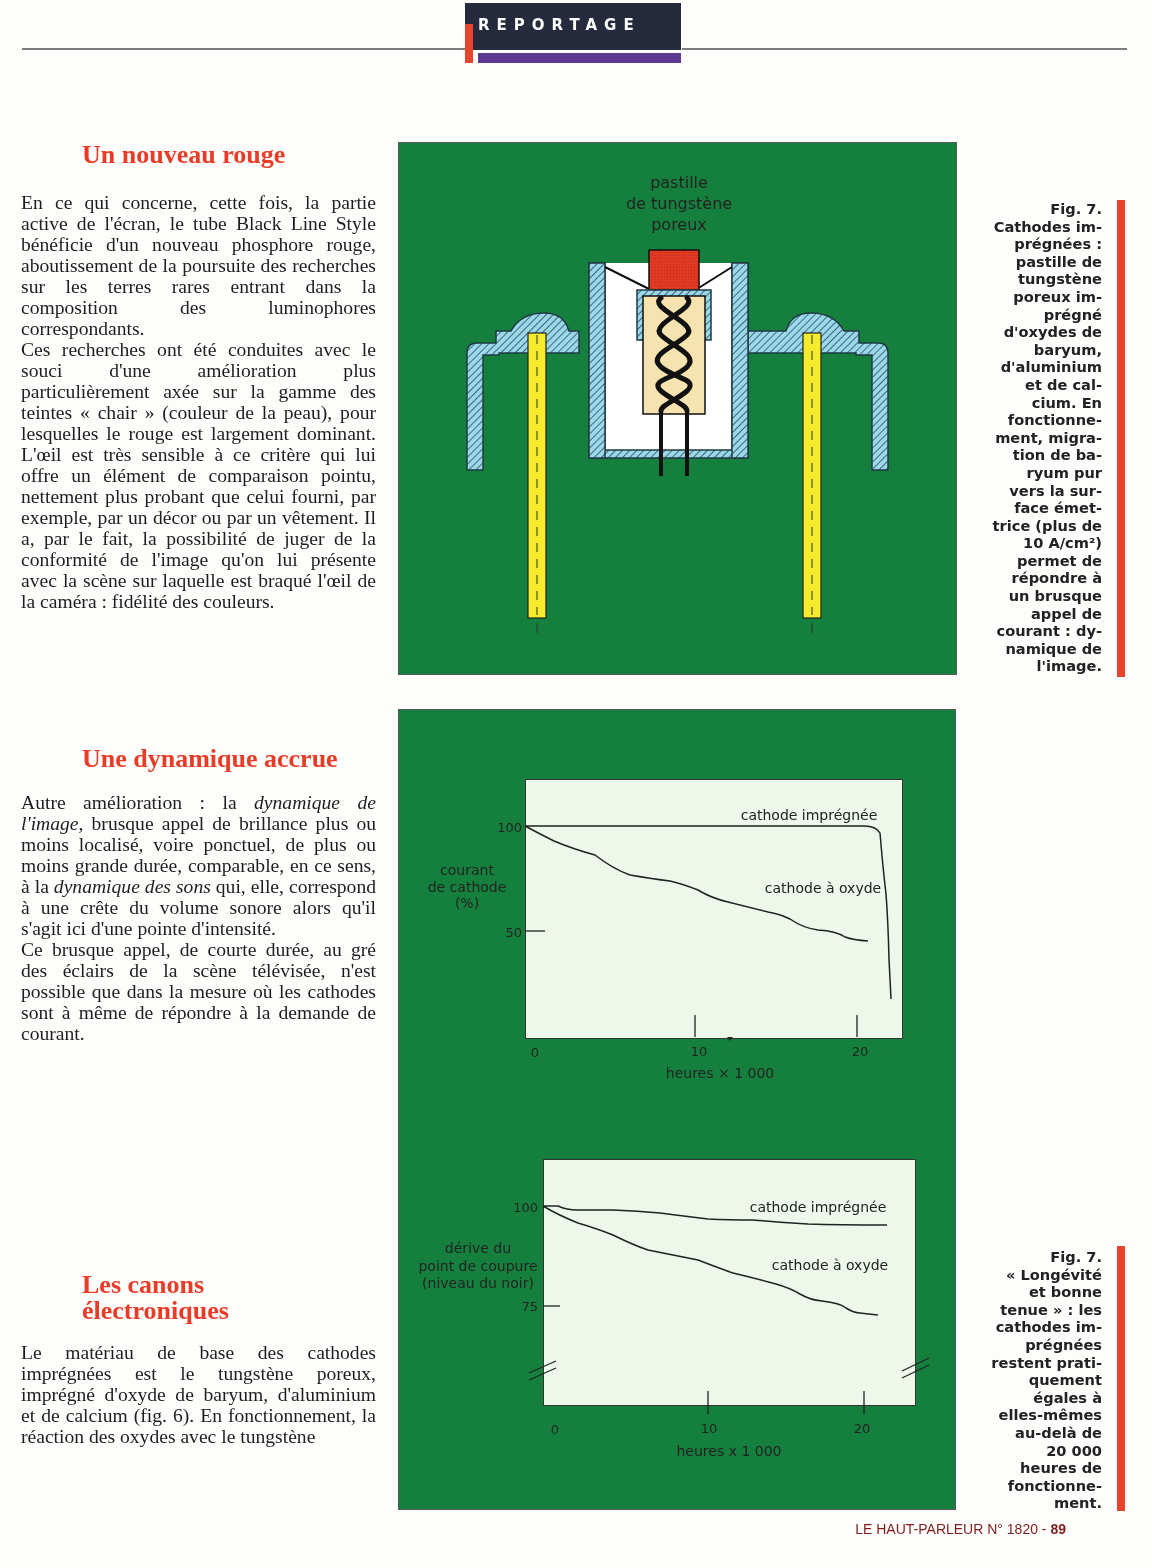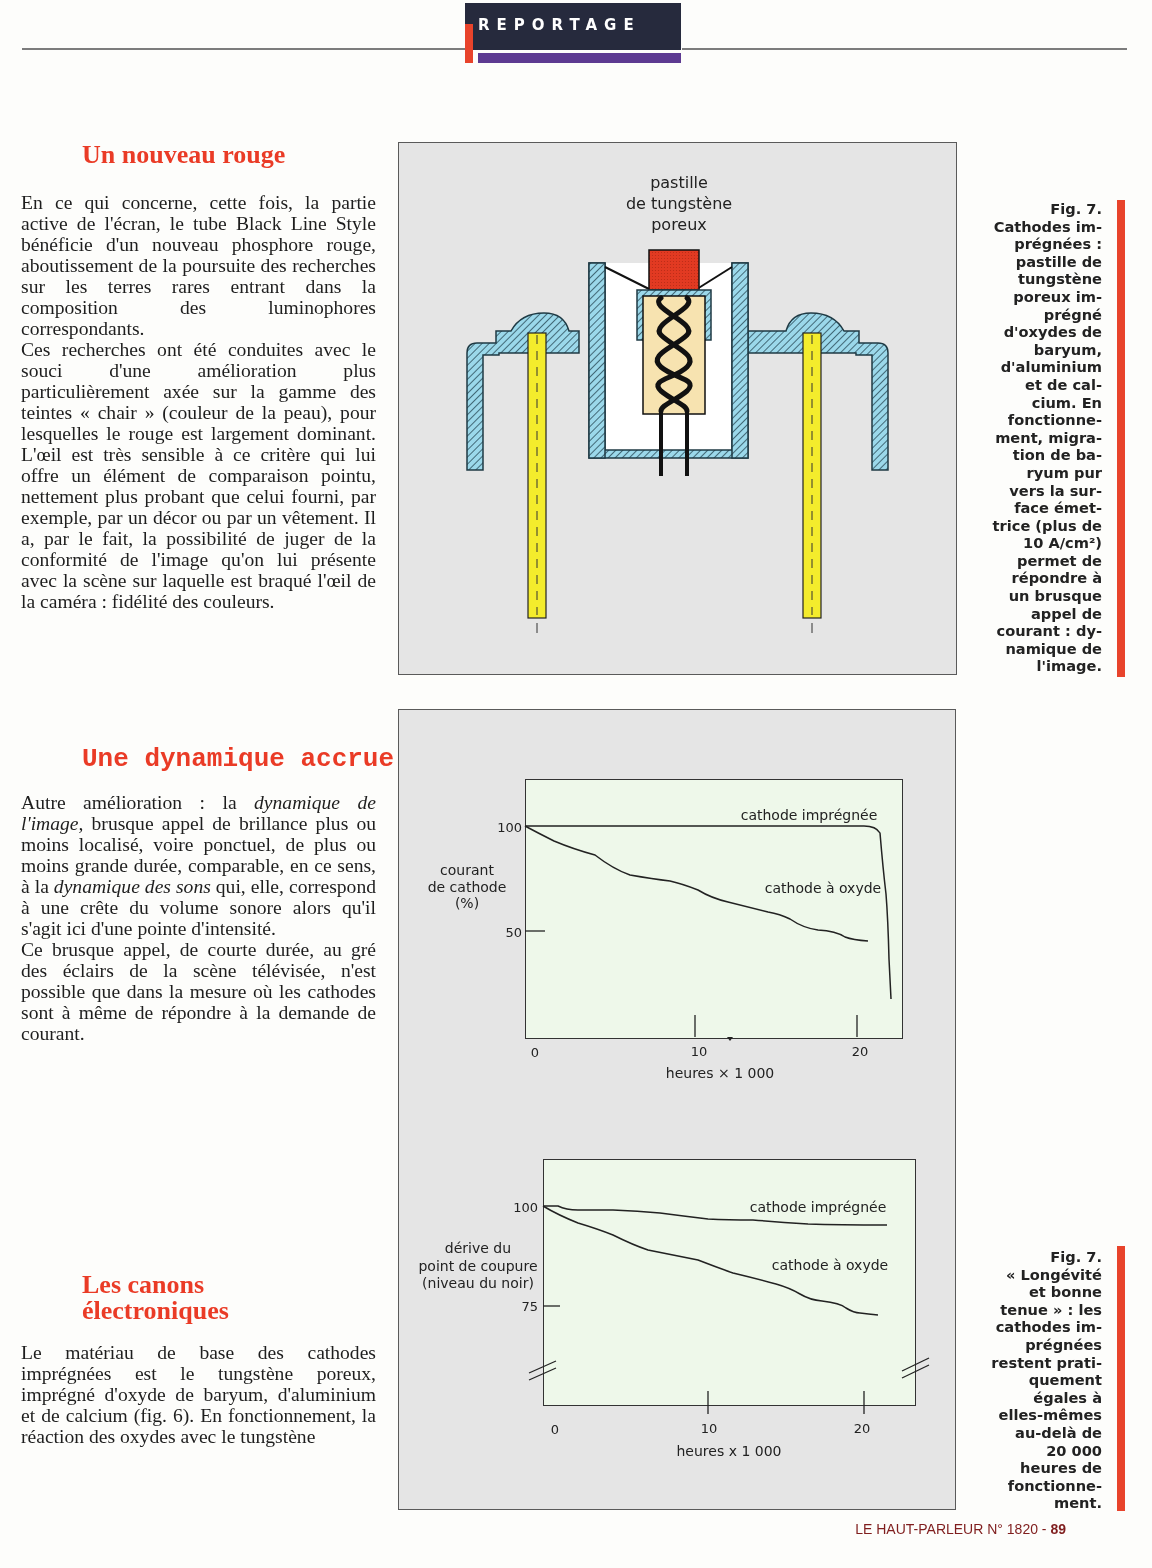--- a/index.html
+++ b/index.html
@@ -25,21 +25,21 @@
   .col { position:absolute; left:21px; width:355px; font-size:19.6px; line-height:21px; }
   .col p { margin:0; text-align:justify; }
   .h-red {
     position:absolute; color:#ea3b26; font-family:"Liberation Serif", serif;
     font-weight:bold; font-size:26px; line-height:26px; margin:2px;
   }
   .sub-b { font-weight:bold; margin:0; }
   em { font-style:italic; }
 
   
-  .figbox { position:absolute; background:#e5e5e5; border:1.5px solid #5a5a5a; }
+  .figbox { position:absolute; background:#15803d; border:1.5px solid #5a5a5a; }
   .chartbox { position:absolute; background:#eef8ea; border:1.5px solid #333; }
 
   
   .cap {
     position:absolute; right:50px; text-align:right;
     font-family:"DejaVu Sans", sans-serif; font-weight:bold;
     font-size:14.6px; line-height:17.6px; color:#222;
   }
   .cap-bar { position:absolute; left:1117px; width:8px; background:#e8432b; }
 
@@ -59,21 +59,21 @@
 <div class="hdr-red"></div>
 <div class="hdr-purple"></div>
 <div class="hdr-text">REPORTAGE</div>
 
 <h2 class="h-red" style="left:80px; top:140px;">Un nouveau rouge</h2>
 <div class="col" style="top:192px;">
   <p>En ce qui concerne, cette fois, la partie active de l'écran, le tube Black Line Style bénéficie d'un nouveau phosphore rouge, aboutissement de la poursuite des recherches sur les terres rares entrant dans la composition des luminophores correspondants.</p>
   <p class="last-j">Ces recherches ont été conduites avec le souci d'une amélioration plus particulièrement axée sur la gamme des teintes « chair » (couleur de la peau), pour lesquelles le rouge est largement dominant. L'œil est très sensible à ce critère qui lui offre un élément de comparaison pointu, nettement plus probant que celui fourni, par exemple, par un décor ou par un vêtement. Il a, par le fait, la possibilité de juger de la conformité de l'image qu'on lui présente avec la scène sur laquelle est braqué l'œil de la caméra : fidélité des couleurs.</p>
 </div>
 
-<h2 class="h-red" style="left:80px; top:744px;font-family:Liberation Mono, monospace;">Une dynamique accrue</h2>
+<h2 class="h-red" style="left:80px; top:744px;">Une dynamique accrue</h2>
 <div class="col" style="top:792px;">
   <p><span>Autre amélioration : la </span><em>dynamique de l'image,</em><span> brusque appel de brillance plus ou moins localisé, voire ponctuel, de plus ou moins grande durée, comparable, en ce sens, à la </span><em>dynamique des sons</em><span> qui, elle, correspond à une crête du volume sonore alors qu'il s'agit ici d'une pointe d'intensité.</span></p>
   <p>Ce brusque appel, de courte durée, au gré des éclairs de la scène télévisée, n'est possible que dans la mesure où les cathodes sont à même de répondre à la demande de courant.</p>
 </div>
 
 <h2 class="h-red" style="left:80px; top:1270px;">
   <span>Les canons</span><br>
   <span>électroniques</span>
 </h2>
 <div class="col" style="top:1342px;">

